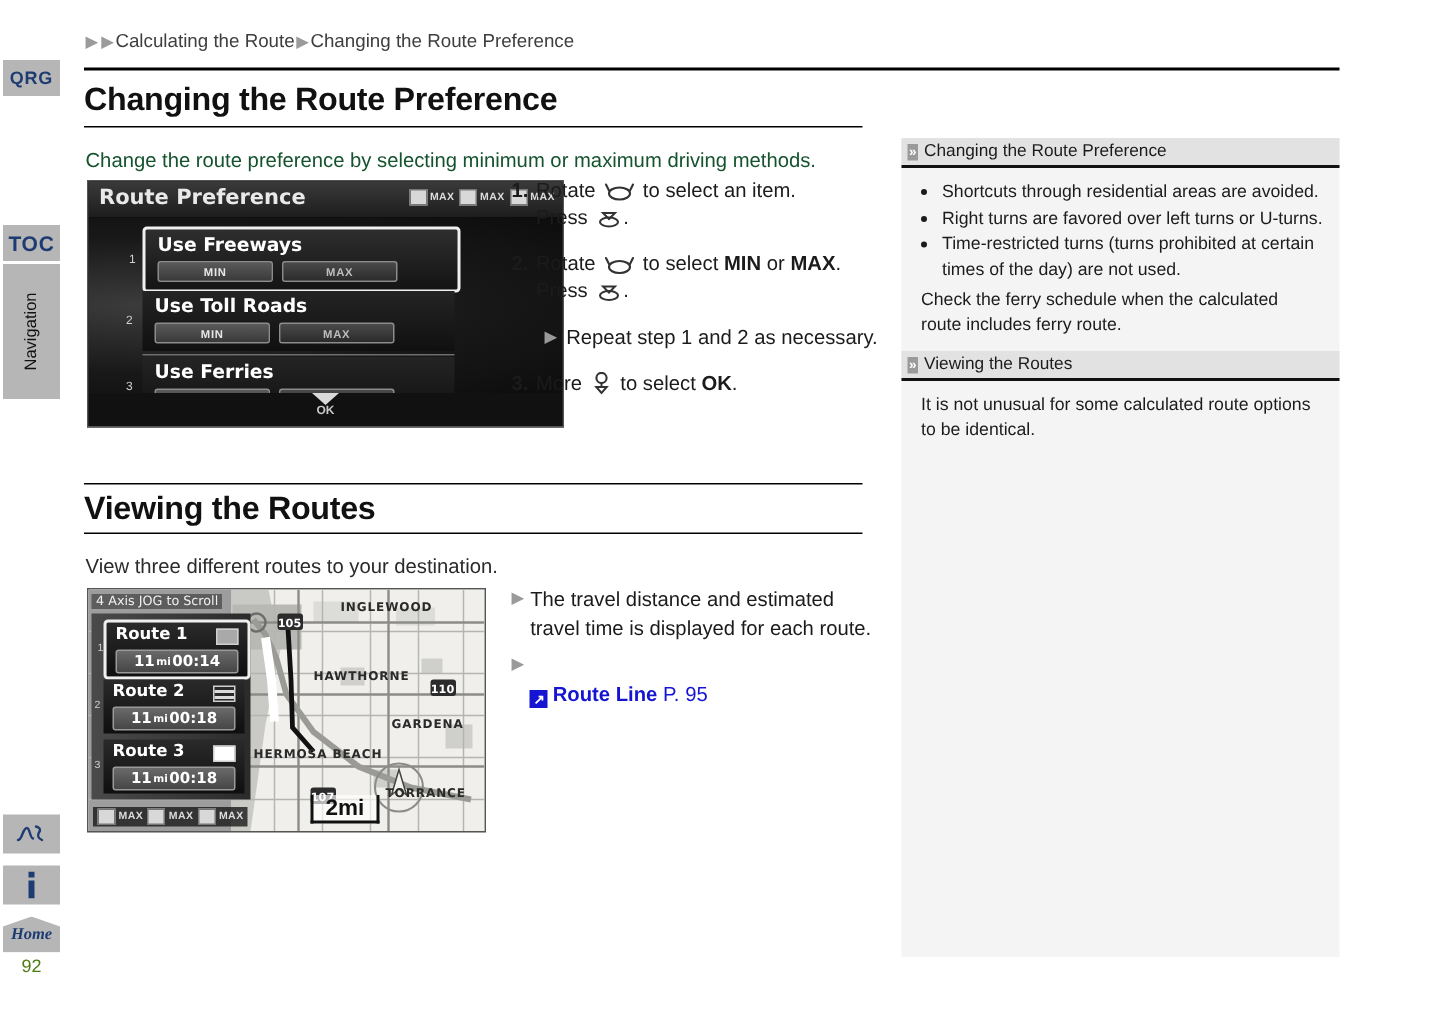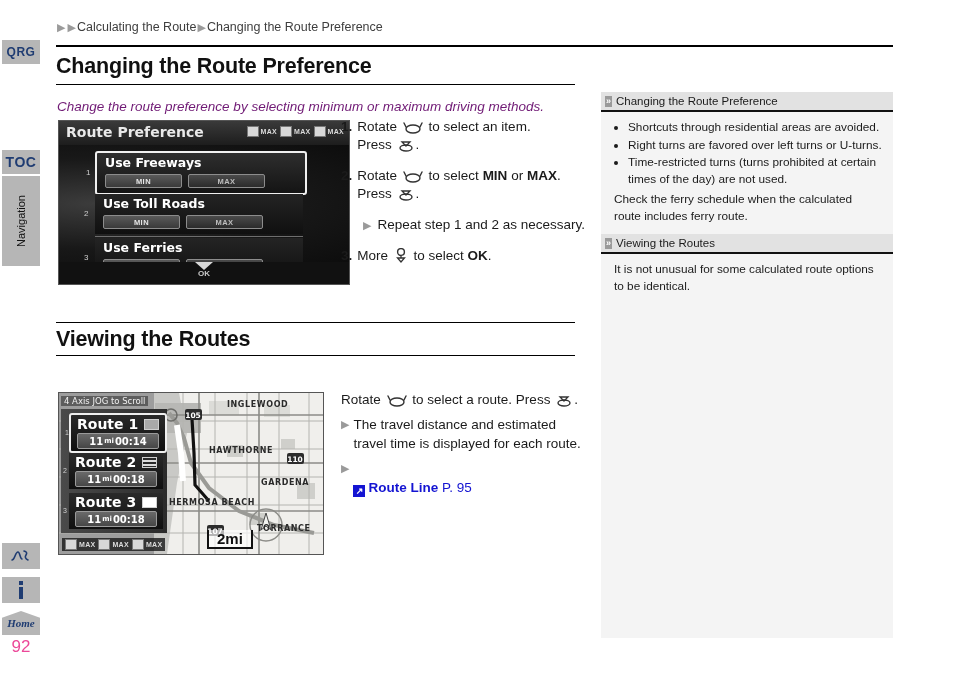--- a/index.html
+++ b/index.html
@@ -46,21 +46,21 @@
   }
   .home-shape{
     width:38px;height:24px;background:#b6b6b6;
     clip-path:polygon(0% 28%, 50% 0%, 100% 28%, 100% 100%, 0% 100%);
     display:flex;align-items:center;justify-content:center;
     color:#1f3c72;font-family:"Liberation Serif", serif;
     font-style:italic;font-weight:bold;font-size:11px;
   }
   .pagenum{
     position:absolute;left:0;top:637px;width:42px;
-    text-align:center;font-size:17px;color:#ec4899;
+    text-align:center;font-size:12px;color:#4d7c0f;
   }
 
   
   .crumb{
     position:absolute;left:56px;top:20px;
     font-size:12.5px;color:#3e3e3e;
     display:flex;align-items:center;white-space:nowrap;
   }
   .crumb .ar{color:#9b9b9b;font-size:11px;margin:0 1px;}
 
@@ -72,26 +72,26 @@
   }
   .rule-under{position:absolute;left:56px;top:84px;width:519px;height:1px;background:#000;}
 
   .h1b{
     position:absolute;left:56px;top:327px;
     font-size:21.5px;font-weight:bold;color:#111;letter-spacing:-.2px;
   }
   .rule-top2{position:absolute;left:56px;top:322px;width:519px;height:1px;background:#000;}
   .rule-under2{position:absolute;left:56px;top:355px;width:519px;height:1px;background:#000;}
 
-  .lede{position:absolute;left:57px;top:99px;font-size:13.5px;color:#701a75;font-style:italic;}
+  .lede{position:absolute;left:57px;top:99px;font-size:13.5px;color:#14532d;}
   .lede2{position:absolute;left:57px;top:370px;font-size:13.5px;color:#2a2a2a;}
 
   
   .shot1{
-    position:absolute;left:58px;top:120px;width:292px;height:165px;
+    position:absolute;left:58px;top:120px;width:318px;height:165px;
     background:#0a0a0a;border:1px solid #555;box-sizing:border-box;
     overflow:hidden;
   }
   .shot1 .hdr{
     position:absolute;left:0;top:0;right:0;height:24px;
     background:linear-gradient(#3a3a3a,#1d1d1d);
     border-bottom:1px solid #000;
   }
   .shot1 .hdr-title{
     position:absolute;left:7px;top:3px;
@@ -173,21 +173,21 @@
     position:absolute;left:2px;top:16px;width:106px;height:124px;
     background:linear-gradient(90deg,#4a4a4a,#2b2b2b);
   }
   .rrow{
     position:absolute;left:8px;width:94px;height:36px;
     background:linear-gradient(#2a2a2a,#0f0f0f);
   }
   .rrow.sel{border:2px solid #efefef;border-radius:3px;}
   .rrow .rnum{position:absolute;left:-6px;top:14px;color:#d0d0d0;font-size:7px;}
   .rrow .rlab{
-    position:absolute;left:6px;top:1px;color:#fff;font-size:14px;font-weight:bold;
+    position:absolute;left:6px;top:1px;color:#fff;font-size:11px;font-weight:bold;
     font-family:"DejaVu Sans", sans-serif;
   }
   .rrow .swatch{position:absolute;right:6px;top:4px;width:13px;height:9px;border:1px solid #cfcfcf;}
   .rrow .rval{
     position:absolute;left:6px;top:18px;width:80px;height:14px;
     background:linear-gradient(#6a6a6a,#464646);border:1px solid #9a9a9a;border-radius:2px;
     color:#fff;font-size:10px;font-weight:bold;
     display:flex;align-items:center;justify-content:center;gap:1px;
     font-family:"DejaVu Sans", sans-serif;
   }
@@ -392,20 +392,21 @@
             </svg></span>
         <span>to select</span>
         <span class="b">OK</span><span>.</span>
       </span>
     </div>
   </div>
 
   <div class="rule-top2"></div>
   <div class="h1b">Viewing the Routes</div>
   <div class="rule-under2"></div>
+  <div class="lede2">View three different routes to your destination.</div>
 
   <div class="shot2">
     <svg class="mapbg" viewBox="0 0 264 161" preserveAspectRatio="none">
       <rect x="0" y="0" width="264" height="161" fill="#efeeeb"></rect>
       <polygon points="0,0 95,0 95,161 0,161" fill="#9d9d9d"></polygon>
       <polygon points="95,0 264,0 264,161 95,161" fill="#f0efec"></polygon>
       <polygon points="95,0 120,0 128,40 118,90 108,161 95,161" fill="#c9c9c6"></polygon>
       <rect x="96" y="10" width="46" height="30" fill="#b8b8b5"></rect>
       <rect x="150" y="8" width="30" height="14" fill="#dcdcd8"></rect>
       <rect x="205" y="12" width="26" height="12" fill="#dcdcd8"></rect>
@@ -494,32 +495,20 @@
       <div class="badge">
           <span class="bico"></span>
           <span class="blab">MAX</span>
         </div>
     </div>
 
     <div class="scalebar">2mi</div>
   </div>
 
   <div class="vsteps">
-    <div class="vline">
-      <span>Rotate</span>
-      <span class="gl"><svg width="20" height="14" viewBox="0 0 20 14">
-            <ellipse cx="10" cy="9" rx="7" ry="4" fill="none" stroke="#333" stroke-width="1.4"></ellipse>
-            <path d="M3 7 L1 3 M17 7 L19 3" stroke="#333" stroke-width="1.4" stroke-linecap="round"></path>
-          </svg></span>
-      <span>to select a route. Press</span>
-      <span class="gl"><svg width="16" height="14" viewBox="0 0 16 14">
-            <ellipse cx="8" cy="10" rx="6" ry="3" fill="none" stroke="#333" stroke-width="1.4"></ellipse>
-            <path d="M4 4 L12 4 L8 8 Z" fill="none" stroke="#333" stroke-width="1.3"></path>
-          </svg></span><span>.</span>
-    </div>
 
     <div class="vbul">
       <span class="tri">▶</span>
       <span>The travel distance and estimated travel time is displayed for each route.</span>
     </div>
 
     <div class="vbul">
       <span class="tri">▶</span>
       <span>
         <br>

